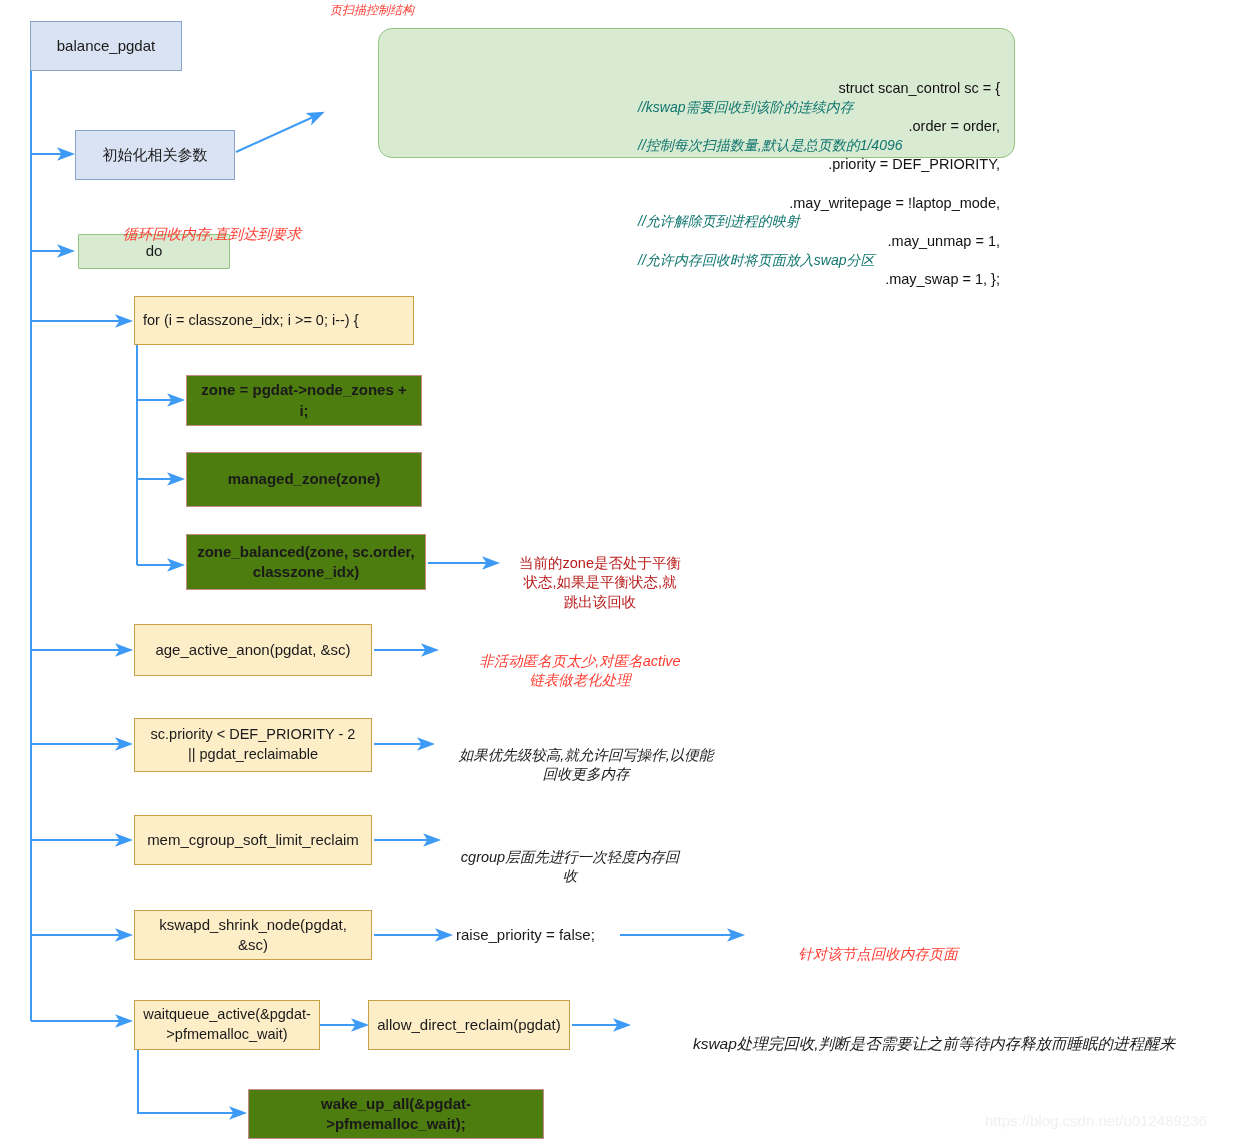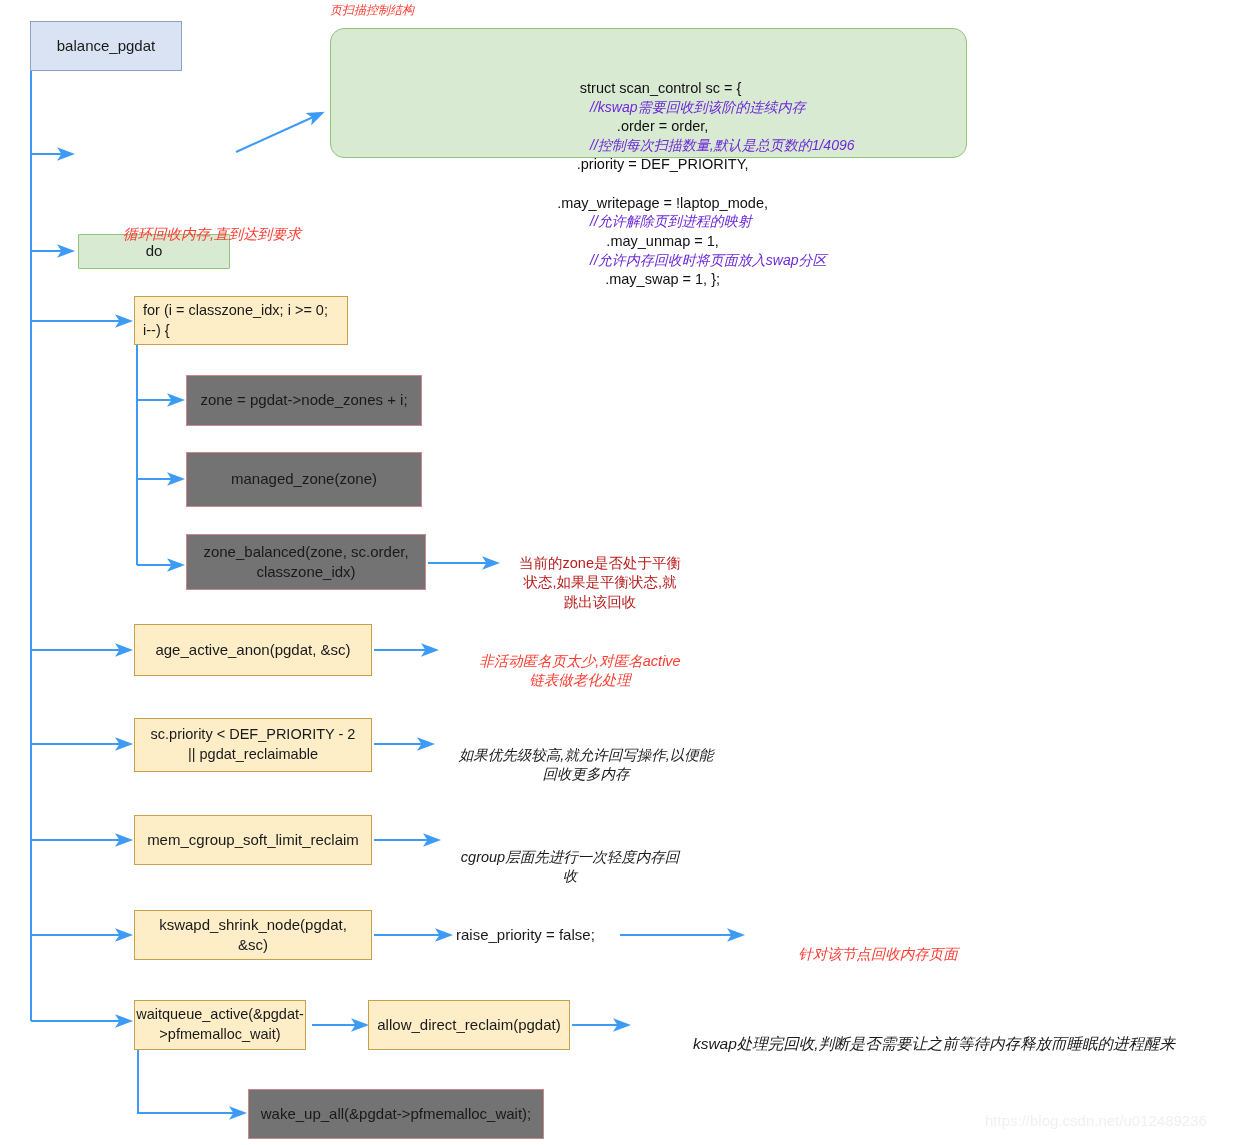--- a/index.html
+++ b/index.html
@@ -29,29 +29,29 @@
     text-align: center;
     font-size: 15px;
     color: #1a1a1a;
     line-height: 1.35;
     padding: 16px 8px;
     white-space: pre-line;
   }
   .n-blue  { background: #dae3f3; border: 1px solid #8aa4c8; }
   .n-green { background: #d9ead3; border: 1px solid #93c47d; border-radius: 1px; }
   .n-yellow{ background: #fdeec8; border: 1px solid #c7a048; }
-  .n-pink  { background: #737373; border: 1px solid #c9898a; }
+  .n-pink  { background: #4d7c0f; border: 1px solid #c9898a; font-weight: bold; }
   .n-codebox {
     background: #d9ead3; border: 1px solid #93c47d; border-radius: 14px;
-    display: block; text-align: center; padding: 10px 14px;
+    display: block; text-align: right; padding: 10px 14px; margin-left: 48px;
   }
   .code-line { position: relative; height: 18px; font-size: 14.5px; color: #111; white-space: pre; }
   .code-cmt {
     position: absolute; left: 245px; top: 0;
-    color: #6d28d9; font-style: italic; font-size: 14px; white-space: pre;
+    color: #0f766e; font-style: italic; font-size: 14px; white-space: pre;
   }
   .note {
     position: absolute;
     font-size: 14.5px;
     line-height: 1.35;
     white-space: pre-line;
   }
   .note-red   { color: #ff3b30; font-style: italic; }
   .note-black { color: #1a1a1a; font-style: italic; }
   .note-plain { color: #b91c1c; font-style: normal; }
@@ -126,26 +126,29 @@
       <path d="M572,1025 L628,1025" marker-end="url(#ah)"></path>
 
       <path d="M138,1050 L138,1113 L244,1113" marker-end="url(#ah)"></path>
     </g>
   </svg>
 
   <div class="node n-blue" style="left:30px; top:21px; width:152px; height:50px;">
     <span>balance_pgdat</span>
   </div>
 
+  <div class="node n-blue" style="left:75px; top:130px; width:160px; height:50px;">
+    <span>初始化相关参数</span>
+  </div>
 
   <div class="node n-green" style="left:78px; top:234px; width:152px; height:35px;">
     <span>do</span>
   </div>
 
-  <div class="node n-yellow" style="left:134px; top:296px; width:214px; height:49px; justify-content:flex-start; text-align:left; font-size:14.5px;">
+  <div class="node n-yellow" style="left:134px; top:296px; width:280px; height:49px; justify-content:flex-start; text-align:left; font-size:14.5px;">
     <span>for (i = classzone_idx; i &gt;= 0; i--) {</span>
   </div>
 
   <div class="node n-pink" style="left:186px; top:375px; width:236px; height:51px;">
     <span>zone = pgdat-&gt;node_zones + i;</span>
   </div>
 
   <div class="node n-pink" style="left:186px; top:452px; width:236px; height:55px;">
     <span>managed_zone(zone)</span>
   </div>
@@ -165,21 +168,21 @@
   </div>
 
   <div class="node n-yellow" style="left:134px; top:815px; width:238px; height:50px;">
     <span>mem_cgroup_soft_limit_reclaim</span>
   </div>
 
   <div class="node n-yellow" style="left:134px; top:910px; width:238px; height:50px;">
     <span>kswapd_shrink_node(pgdat, &amp;sc)</span>
   </div>
 
-  <div class="node n-yellow" style="left:134px; top:1000px; width:172px; height:50px; font-size:14.5px;">
+  <div class="node n-yellow" style="left:134px; top:1000px; width:186px; height:50px; font-size:14.5px;">
     <span>waitqueue_active(&amp;pgdat-
 &gt;pfmemalloc_wait)</span>
   </div>
 
   <div class="node n-yellow" style="left:368px; top:1000px; width:202px; height:50px;">
     <span>allow_direct_reclaim(pgdat)</span>
   </div>
 
   <div class="node n-pink" style="left:248px; top:1089px; width:296px; height:50px;">
     <span>wake_up_all(&amp;pgdat-&gt;pfmemalloc_wait);</span>

